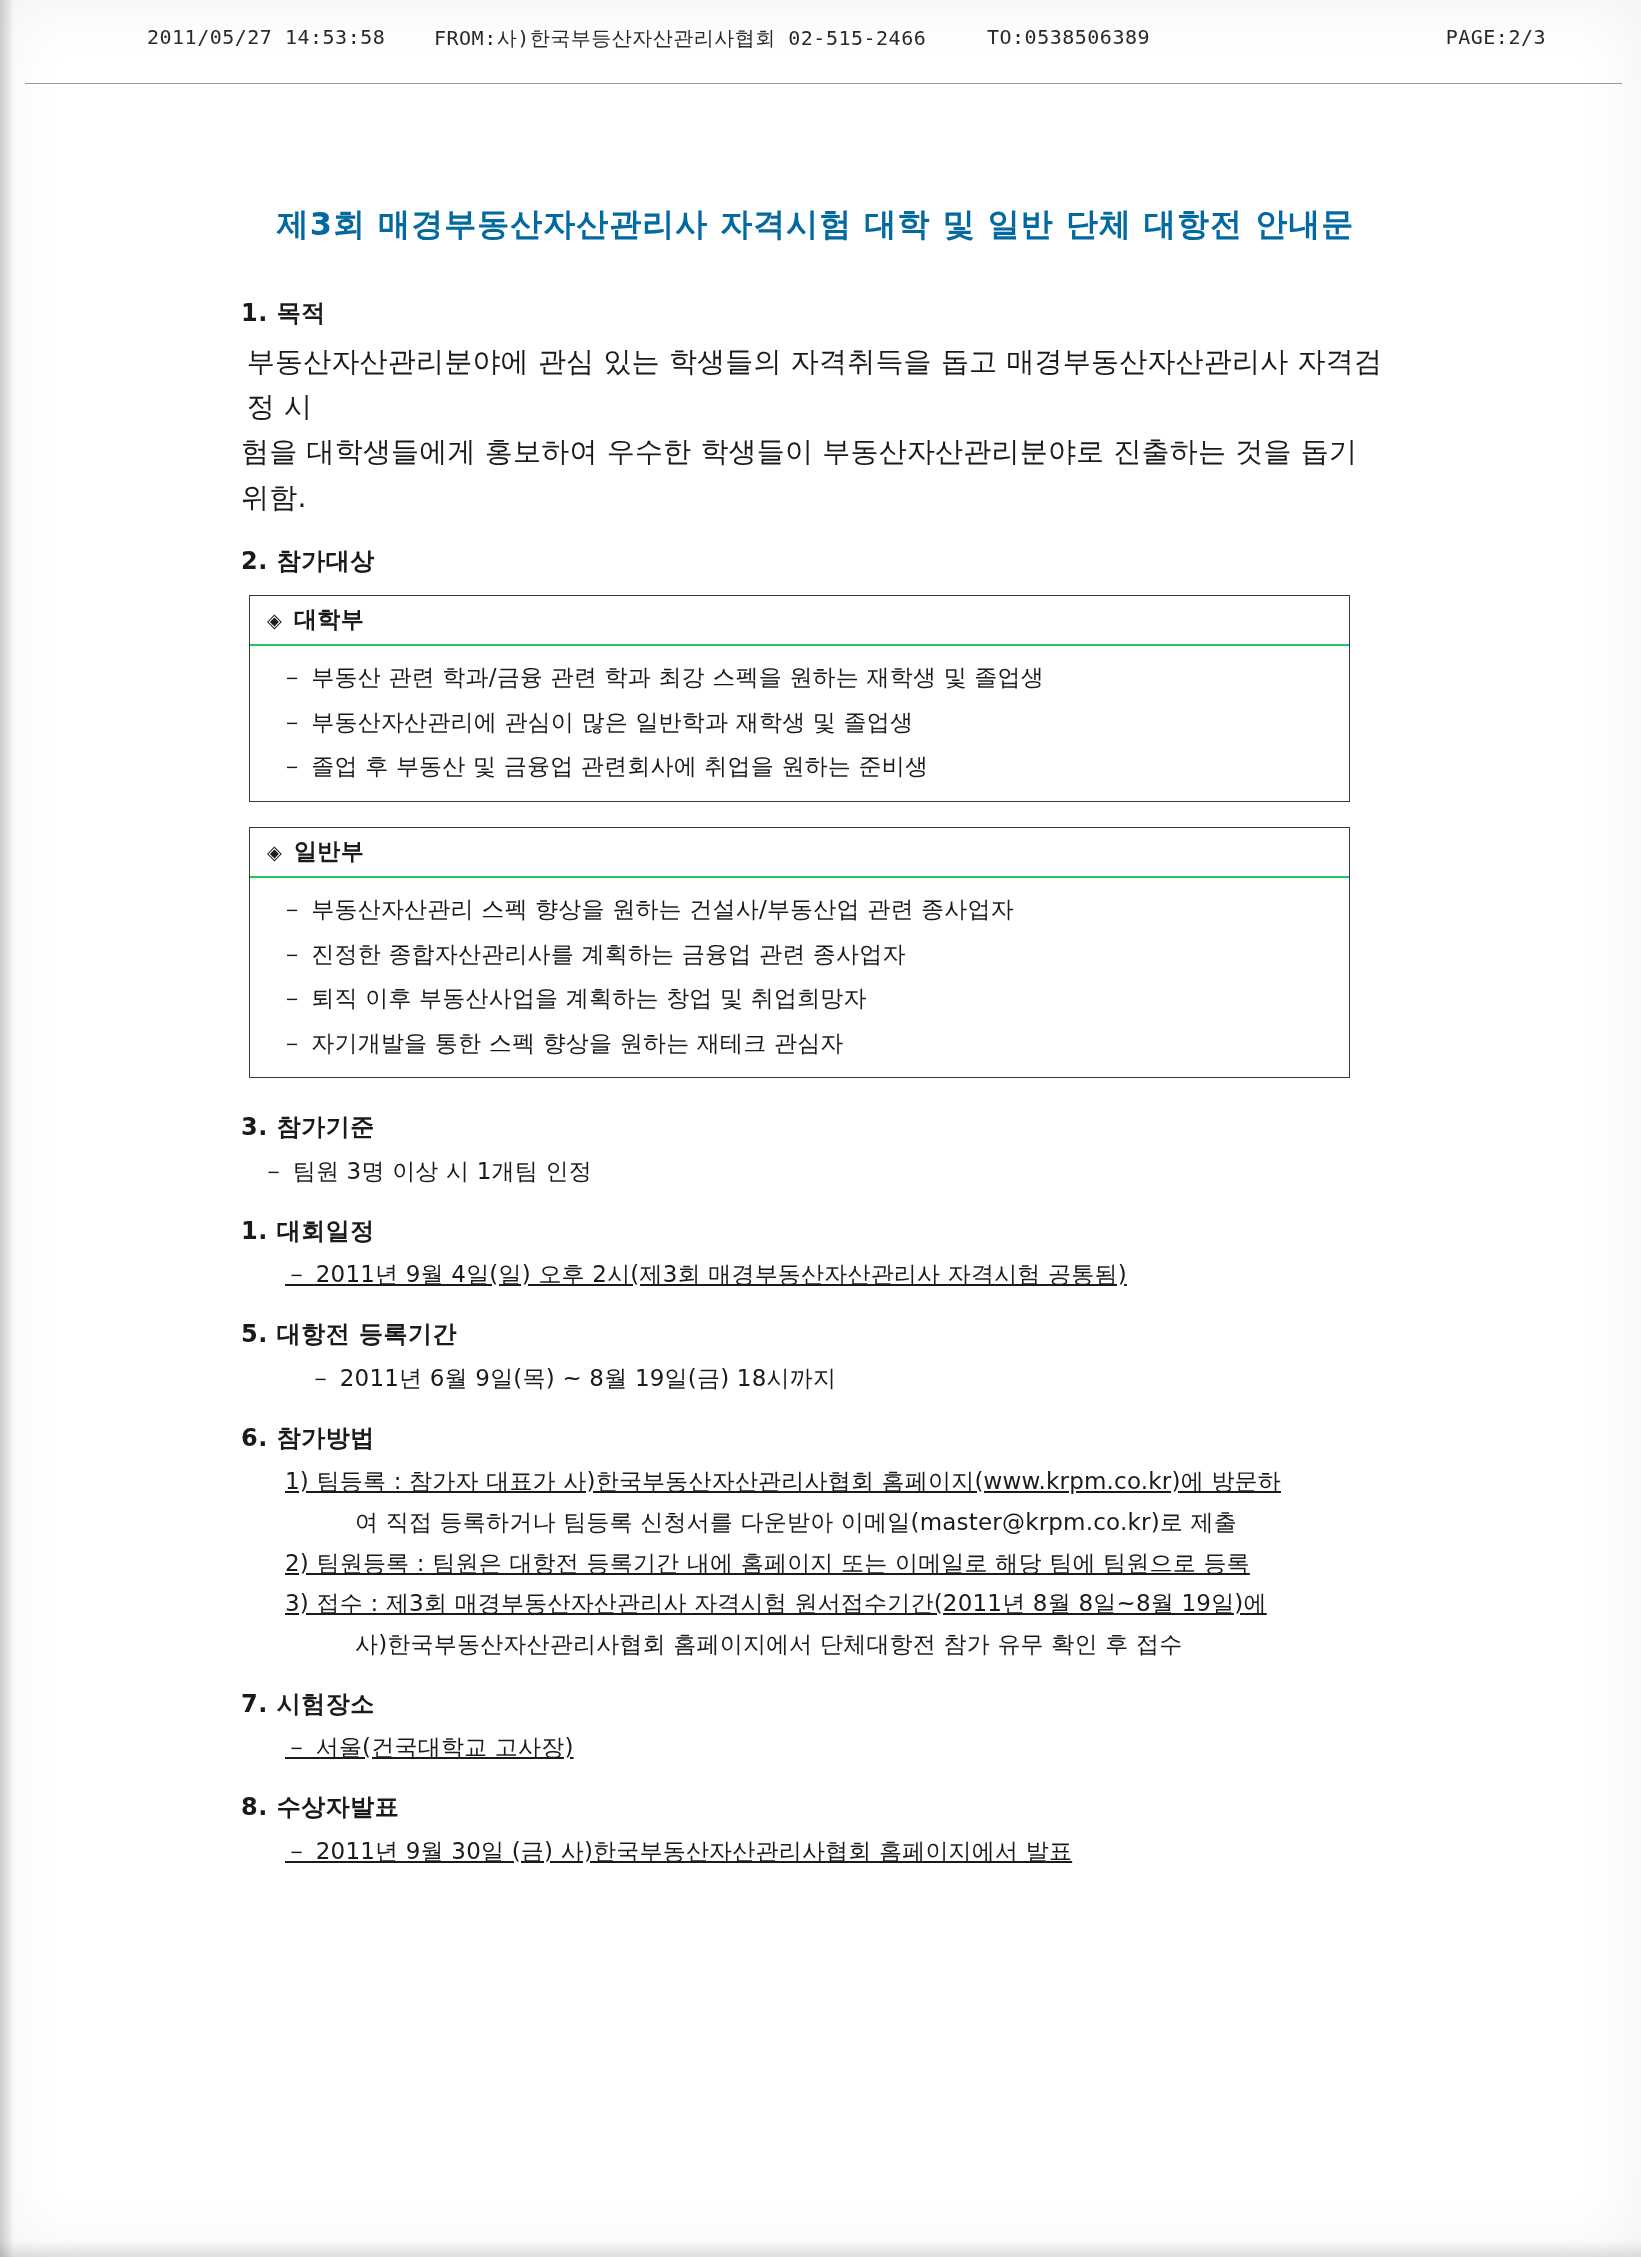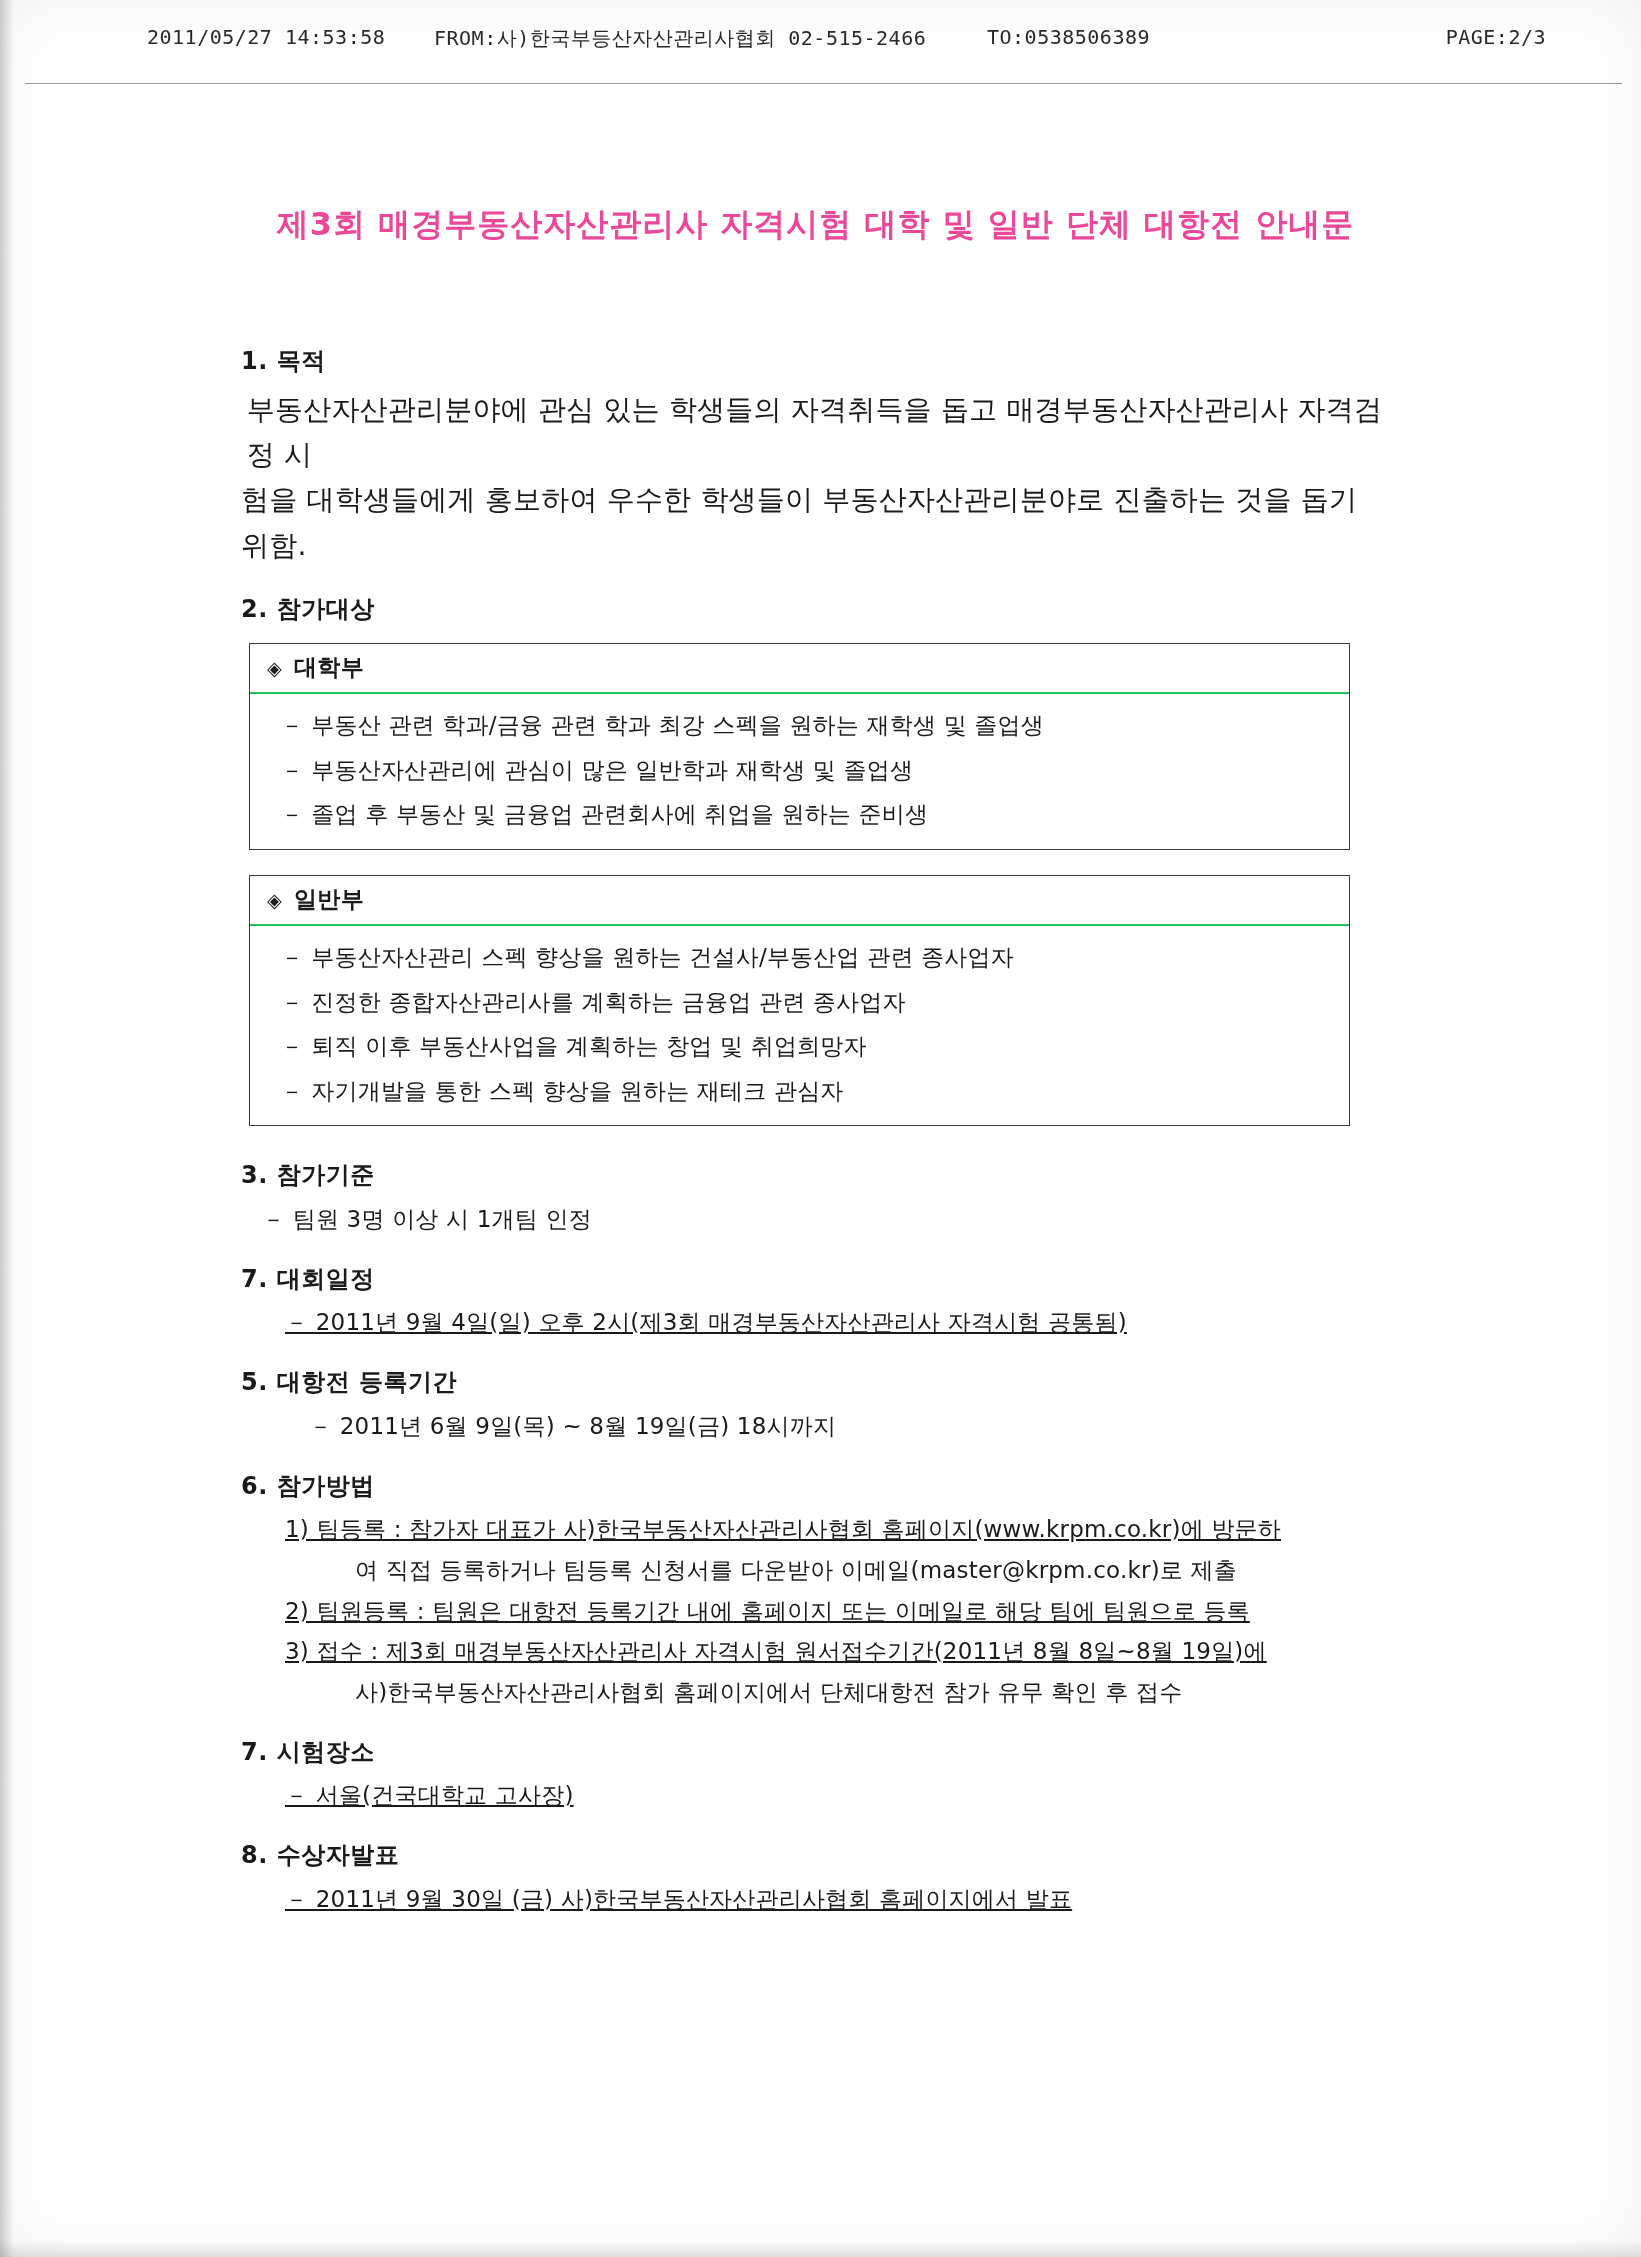--- a/index.html
+++ b/index.html
@@ -68,22 +68,22 @@
     position: absolute;
     left: 241px;
     top: 203px;
     width: 1149px;
   }
   .doc-title {
     font-size: 32px;
     font-weight: bold;
     letter-spacing: 1px;
     text-align: center;
-    margin: 0 0 98px 0;
-    color: #ec4899;
+    margin: 0 0 50px 0;
+    color: #0369a1;
   }
   .section {
     margin-bottom: 25px;
   }
   .section-head {
     font-size: 24px;
     font-weight: bold;
     margin: 0 0 9.7px 0;
     letter-spacing: 0.5px;
   }
@@ -180,21 +180,21 @@
         </div>
       </div>
     </div>
 
     <div class="section">
       <div class="section-head">3. 참가기준</div>
       <div class="bullet-line">－ 팀원 3명 이상 시 1개팀 인정</div>
     </div>
 
     <div class="section">
-      <div class="section-head">7. 대회일정</div>
+      <div class="section-head">1. 대회일정</div>
       <div class="bullet-line pl2">－ 2011년 9월 4일(일) 오후 2시(제3회 매경부동산자산관리사 자격시험 공통됨)</div>
     </div>
 
     <div class="section">
       <div class="section-head">5. 대항전 등록기간</div>
       <div class="bullet-line pl3">－ 2011년 6월 9일(목) ~ 8월 19일(금) 18시까지</div>
     </div>
 
     <div class="section">
       <div class="section-head">6. 참가방법</div>

